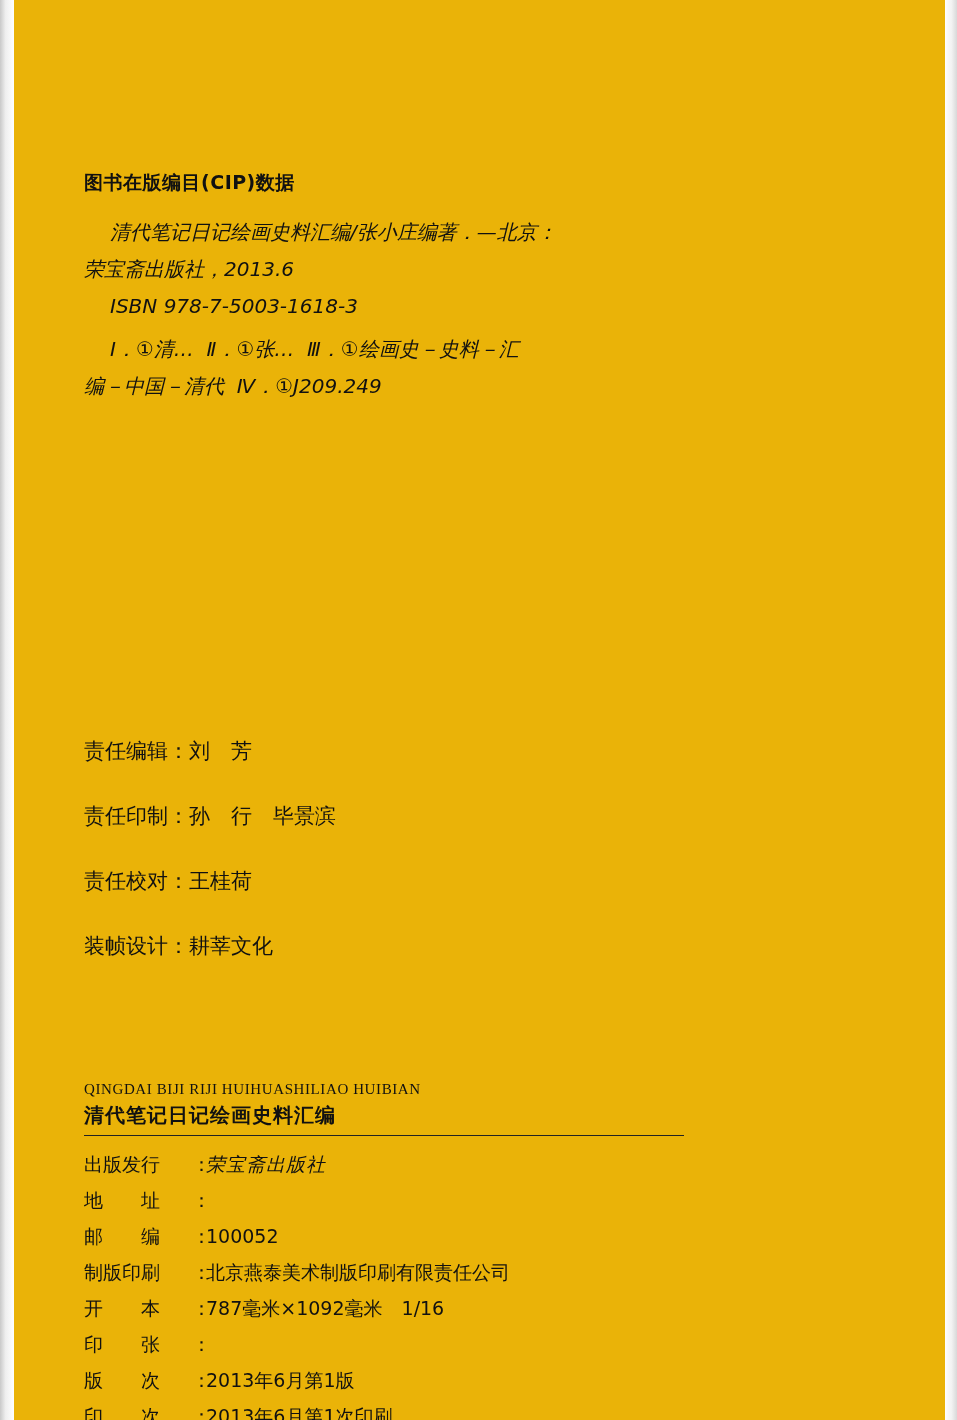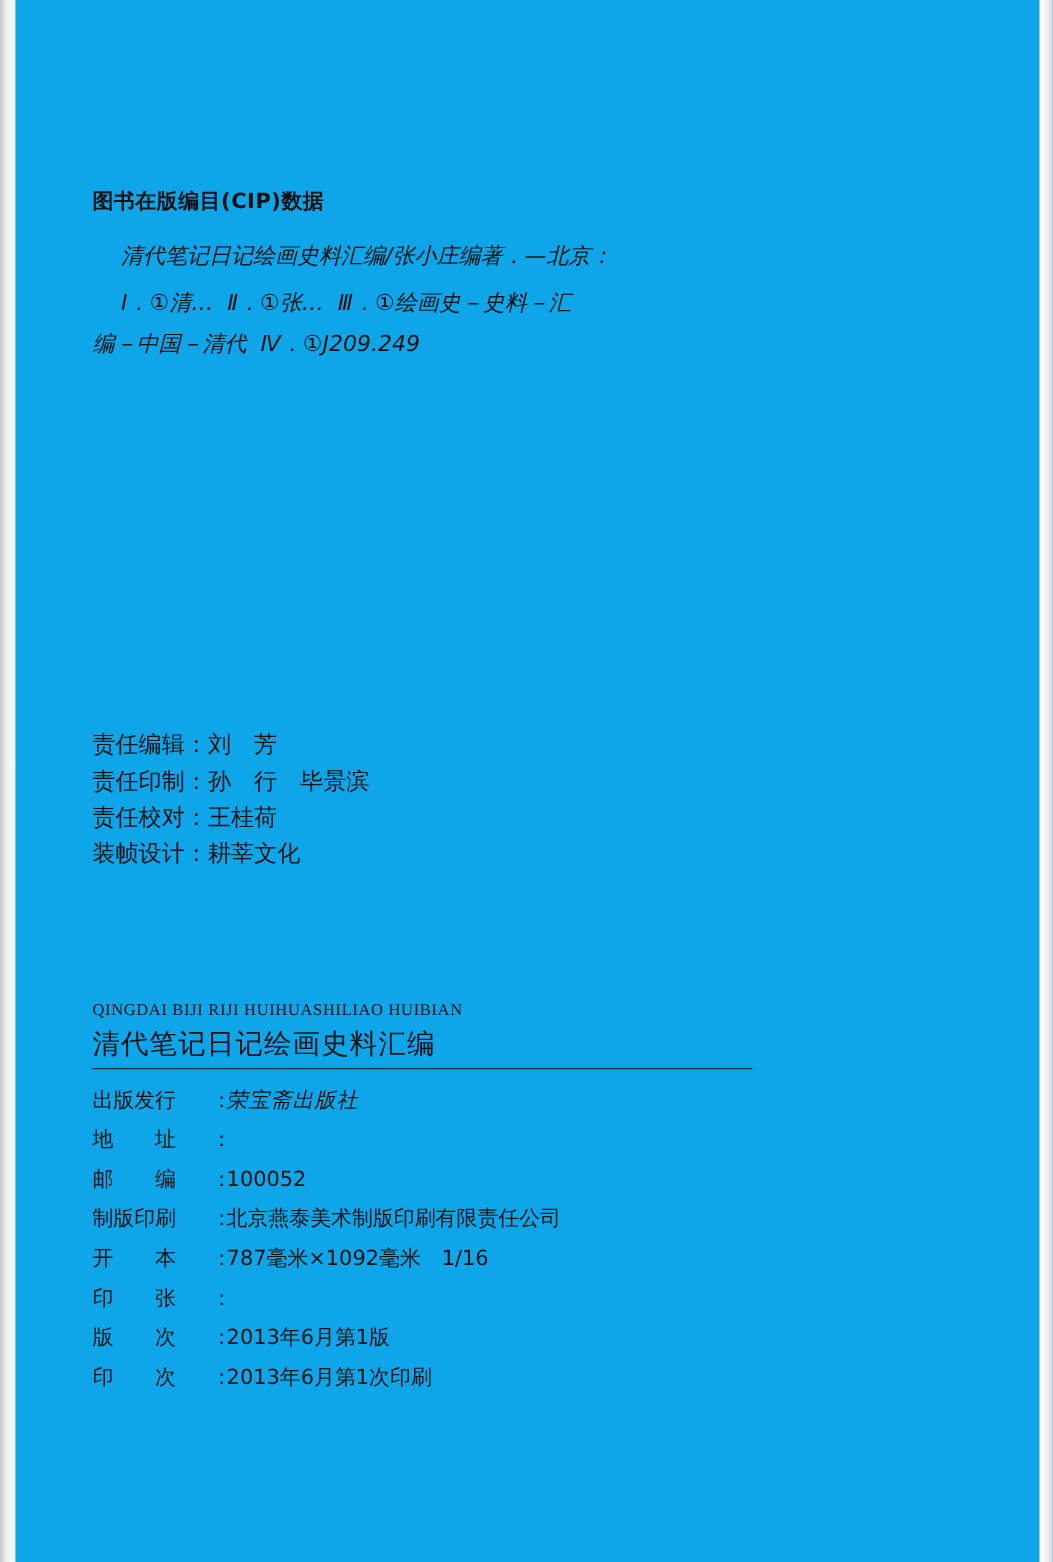--- a/index.html
+++ b/index.html
@@ -4,21 +4,21 @@
 <style>
   html, body {
     margin: 0;
     padding: 0;
     background: #ffffff;
   }
   .page {
     position: relative;
     width: 957px;
     height: 1420px;
-    background: #0ea5e9;
+    background: #eab308;
     font-family: "DejaVu Sans", "Liberation Sans", sans-serif;
     color: #111111;
     overflow: hidden;
   }
   
   .page::before {
     content: "";
     position: absolute;
     top: 0; left: 0;
     width: 14px; height: 100%;
@@ -62,35 +62,36 @@
   .gap-before { margin-top: 6px; }
 
   
   .credits {
     margin-top: 330px;
     font-size: 21px;
     line-height: 33px;
   }
   .credits .row {
     white-space: pre;
+    margin-top: 32px;
   }
 
   
   .colophon {
     margin-top: 118px;
     width: 600px;
   }
   .pinyin {
     font-size: 15px;
     letter-spacing: 0.6px;
     font-family: Liberation Serif, serif;
   }
   .book-title {
-    font-size: 25px;
-    font-weight: normal;
+    font-size: 20px;
+    font-weight: bold;
     letter-spacing: 1px;
     margin-top: 4px;
     padding-bottom: 6px;
   }
   .rule {
     border-bottom: 1.6px solid #222;
     width: 600px;
     margin-bottom: 10px;
   }
   .imprint-table {
@@ -126,20 +127,22 @@
 </head>
 <body>
 
 <div class="page">
   <div class="content">
 
     <div class="cip-title">图书在版编目(CIP)数据</div>
 
     <div class="cip-body">
       <div class="ln indent1">清代笔记日记绘画史料汇编/张小庄编著．—北京：</div>
+      <div class="ln">荣宝斋出版社，2013.6</div>
+      <div class="ln indent1">ISBN 978-7-5003-1618-3</div>
       <div class="ln indent2 gap-before">Ⅰ．①清…  Ⅱ．①张…  Ⅲ．①绘画史－史料－汇</div>
       <div class="ln">编－中国－清代  Ⅳ．①J209.249</div>
     </div>
 
     <div class="credits">
       <div class="row">责任编辑：刘　芳</div>
       <div class="row">责任印制：孙　行　毕景滨</div>
       <div class="row">责任校对：王桂荷</div>
       <div class="row">装帧设计：耕莘文化</div>
     </div>

